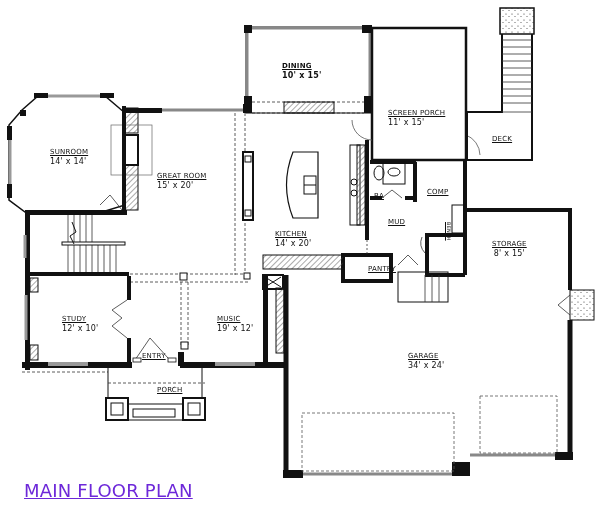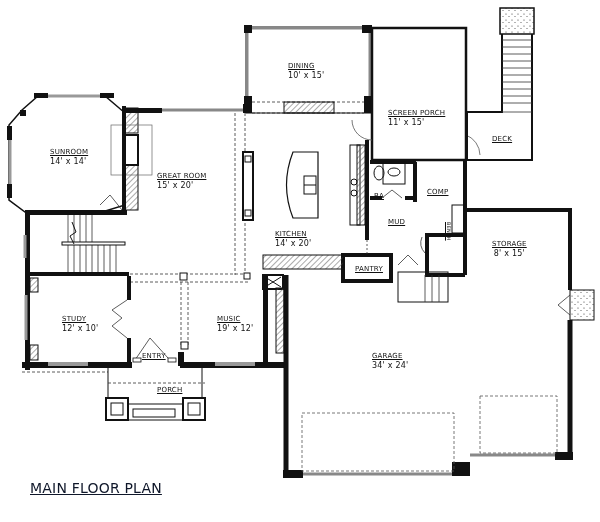--- a/index.html
+++ b/index.html
@@ -1,21 +1,21 @@
 <!DOCTYPE html>
 <html><head>
 <meta charset="utf-8">
 <style>
   html, body { margin:0; padding:0; background:#ffffff; }
   body { width:600px; height:522px; position:relative; overflow:hidden; font-family:"DejaVu Sans", sans-serif; }
   svg#plan { position:absolute; left:0; top:0; }
   .lbl { position:absolute; font-family:"DejaVu Sans", sans-serif; color:#111; font-size:7px; line-height:9px; letter-spacing:0.2px; white-space:nowrap; }
   .lbl .name { display:block; text-decoration:underline; text-transform:uppercase; font-size:7px; }
   .lbl .dim { display:block; font-size:8px; }
-  .title { position:absolute; left:30px; top:480px; font-family:"DejaVu Sans", sans-serif; font-size:14px; color:#0f172a; text-decoration:underline; text-transform:uppercase; letter-spacing:0.2px; }
+  .title { position:absolute; left:24px; top:480px; font-family:"DejaVu Sans", sans-serif; font-size:18px; color:#6d28d9; text-decoration:underline; text-transform:uppercase; letter-spacing:0.2px; }
 </style>
 </head>
 <body>
 
 <svg id="plan" width="600" height="522" viewBox="0 0 600 522" xmlns="http://www.w3.org/2000/svg">
   <defs>
     <pattern id="hatch" patternUnits="userSpaceOnUse" width="4" height="4" patternTransform="rotate(45)">
       <line x1="0" y1="0" x2="0" y2="4" stroke="#555" stroke-width="1"></line>
     </pattern>
     <pattern id="dots" patternUnits="userSpaceOnUse" width="6" height="6">
@@ -200,21 +200,21 @@
 </svg>
 
 <div class="lbl" style="left:50px;top:148px;">
     <span class="name">SUNROOM</span>
     <span class="dim">14' x 14'</span>
   </div>
 <div class="lbl" style="left:157px;top:172px;">
     <span class="name">GREAT ROOM</span>
     <span class="dim">15' x 20'</span>
   </div>
-<div class="lbl" style="left:288px;top:62px;">
+<div class="lbl" style="left:282px;top:62px;font-weight:bold;">
     <span class="name">DINING</span>
     <span class="dim">10' x 15'</span>
   </div>
 <div class="lbl" style="left:388px;top:78px;margin-top:31px;">
     <span class="name">SCREEN PORCH</span>
     <span class="dim">11' x 15'</span>
   </div>
 <div class="lbl" style="left:492px;top:135px;">
     <span class="name">DECK</span>
   </div>
@@ -227,39 +227,39 @@
   </div>
 <div class="lbl" style="left:427px;top:188px;">
     <span class="name">COMP</span>
   </div>
 <div class="lbl" style="left:388px;top:218px;">
     <span class="name">MUD</span>
   </div>
 <div class="lbl" style="left:453px;top:222px;font-size:5px;transform:rotate(90deg);transform-origin:left top;">
     <span class="name" style="font-size:5px;">BENCH</span>
   </div>
-<div class="lbl" style="left:355px;top:265px;">
+<div class="lbl" style="left:368px;top:265px;">
     <span class="name">PANTRY</span>
   </div>
 <div class="lbl" style="left:492px;top:240px;text-align:center;">
     <span class="name">STORAGE</span>
     <span class="dim">8' x 15'</span>
   </div>
 <div class="lbl" style="left:62px;top:315px;">
     <span class="name">STUDY</span>
     <span class="dim">12' x 10'</span>
   </div>
 <div class="lbl" style="left:142px;top:313px;margin-top:39px;">
     <span class="name">ENTRY</span>
   </div>
 <div class="lbl" style="left:217px;top:315px;">
     <span class="name">MUSIC</span>
     <span class="dim">19' x 12'</span>
   </div>
 <div class="lbl" style="left:141px;top:386px;margin-left:16px;">
     <span class="name">PORCH</span>
   </div>
-<div class="lbl" style="left:372px;top:352px;">
+<div class="lbl" style="left:408px;top:352px;">
     <span class="name">GARAGE</span>
     <span class="dim">34' x 24'</span>
   </div>
 
 <div class="title">MAIN FLOOR PLAN</div>
 
 </body></html>

